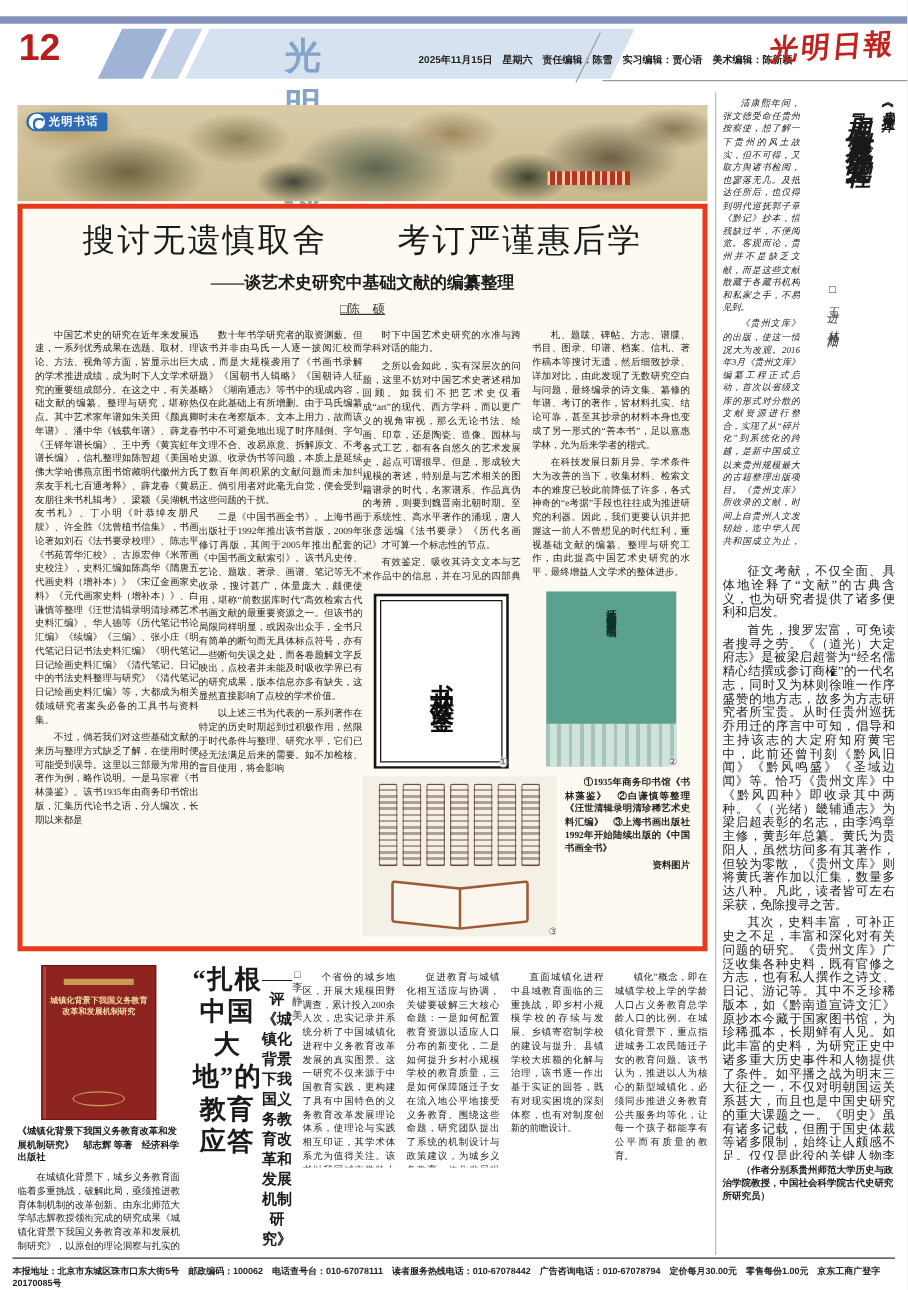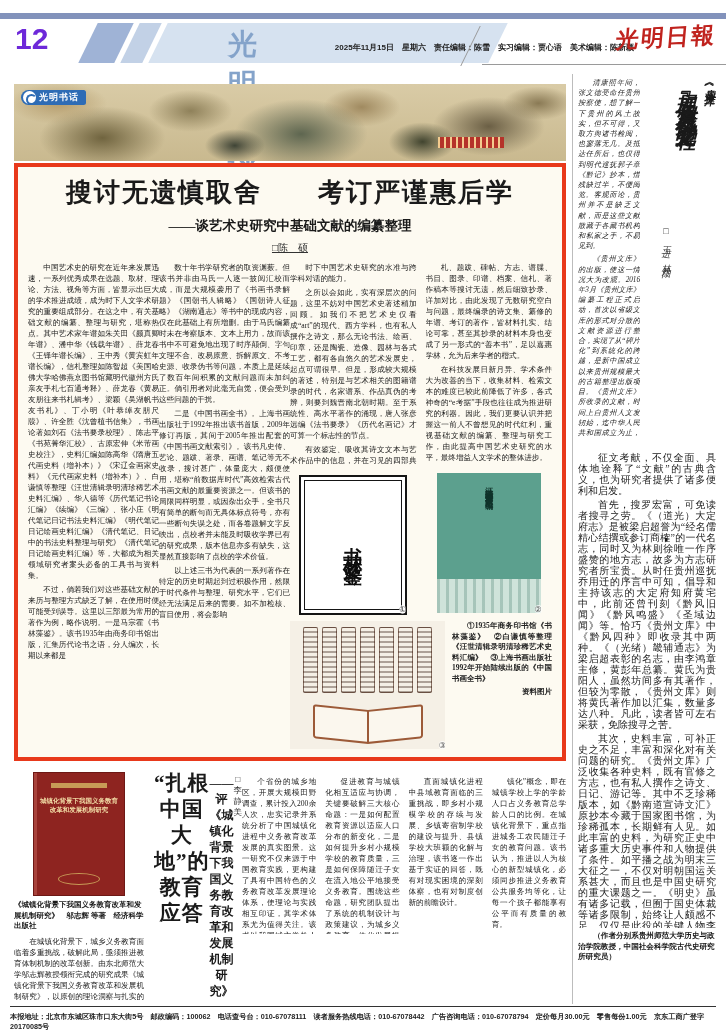--- a/index.html
+++ b/index.html
@@ -5,21 +5,21 @@
   html,body{margin:0;padding:0;background:#e8e8e8;}
   #page{position:relative;width:726px;height:1032px;background:#ffffff;overflow:hidden;
         font-family:"Liberation Serif",serif;color:#1a1a1a;}
   [data-interactable]{cursor:default;}
   p{margin:0 0 3px 0;text-indent:2em;}
   .justify{text-align:justify;text-justify:inter-ideograph;}
 
   
   .topbar{position:absolute;left:0;top:13px;width:726px;height:6px;background:#8292bb;}
   .pageno{position:absolute;left:15px;top:22px;font-family:"Liberation Sans",sans-serif;
-          font-size:30px;font-weight:bold;color:#6d28d9;}
+          font-size:30px;font-weight:bold;color:#b91c1c;}
   .band-wrap{position:absolute;left:60px;top:23px;height:40px;}
   .band{position:absolute;top:0;height:40px;transform:skewX(-26deg);}
   .b1{left:28px;width:36px;background:#9fb3d6;}
   .b2{left:70px;width:22px;background:#c2d1e6;}
   .b3{left:98px;width:340px;background:#d6e2f0;}
   .band-title{position:absolute;left:168px;top:2px;font-family:"Liberation Sans",sans-serif;
           font-size:29px;font-weight:bold;letter-spacing:9px;color:#84a3ca;}
   .dateline{position:absolute;right:92px;top:42px;font-family:"Liberation Sans",sans-serif;
           font-size:8px;font-weight:bold;color:#222;}
   .masthead{position:absolute;right:10px;top:22px;color:#c0231e;font-size:23px;font-weight:bold;
@@ -46,21 +46,21 @@
   .badge-circle{width:13px;height:13px;border-radius:50%;background:#ffffff;position:relative;}
   .badge-circle::after{content:"";position:absolute;left:3px;top:3px;width:7px;height:7px;
       border:2px solid #2e6cb5;border-right-color:transparent;border-radius:50%;}
   .badge-text{color:#fff;font-family:"Liberation Sans",sans-serif;font-size:9px;font-weight:bold;letter-spacing:1px;}
   .banner-seal{position:absolute;right:62px;bottom:13px;width:66px;height:11px;background:#b5332a;
       background-image:repeating-linear-gradient(90deg,rgba(255,230,160,.85) 0 2px,rgba(0,0,0,0) 2px 6px);}
 
   
   .redbox{position:absolute;left:14px;top:163px;width:552px;height:598px;box-sizing:border-box;
       border:4px solid #e8391b;background:#fdfaf1;padding:6px 10px;}
-  .m-title{text-align:center;font-size:26px;line-height:32px;font-weight:700;letter-spacing:2px;margin-top:4px;}
+  .m-title{text-align:center;font-size:26px;line-height:32px;font-weight:400;letter-spacing:2px;margin-top:4px;}
   .m-sub{text-align:center;font-size:13.5px;line-height:18px;font-weight:bold;margin-top:8px;}
   .m-author{text-align:center;font-size:10px;line-height:12px;margin-top:7px;color:#333;text-decoration:underline;}
   .mcols{display:flex;gap:0;margin-top:8px;height:492px;overflow:hidden;}
   .mcol{flex:1;font-size:7.6px;line-height:11px;overflow:hidden;}
   .mright{flex:2;display:flex;flex-direction:column;}
   .mrow1{display:flex;gap:9px;height:205px;overflow:hidden;}
   .mrow1 .mcol{height:205px;}
   .mrow2{display:flex;gap:9px;height:142px;margin-top:6px;}
   .mrow3{display:flex;gap:7px;height:128px;margin-top:6px;}
   .authnote{font-weight:bold;}
@@ -155,21 +155,21 @@
         </div>
       <div class="mcol justify" data-interactable="false">
           <p data-interactable="false">数十年书学研究者的取资渊薮。但该书并非由马氏一人逐一披阅汇校而成，而是大规模袭用了《书画书录解题》《国朝书人辑略》《国朝诗人征略》《湖南通志》等书中的现成内容，仅在此基础上有所增删。由于马氏编纂时未在考察版本、文本上用力，故而该书中不可避免地出现了时序颠倒、字句文理不合、改易原意、拆解原文、不考史源、收录伪书等问题，本质上是延续了数百年间积累的文献问题而未加纠正。倘引用者对此毫无自觉，便会受到这些问题的干扰。</p>
           <p data-interactable="false">二是《中国书画全书》。上海书画出版社于1992年推出该书首版，2009年修订再版，其间于2005年推出配套的《中国书画文献索引》。该书凡史传、艺论、题跋、著录、画谱、笔记等无不收录，搜讨甚广，体量庞大，颇便使用，堪称“前数据库时代”高效检索古代书画文献的最重要资源之一。但该书的局限同样明显，或因杂出众手，全书只有简单的断句而无具体标点符号，亦有一些断句失误之处，而各卷题解文字反映出，点校者并未能及时吸收学界已有的研究成果，版本信息亦多有缺失，这显然直接影响了点校的学术价值。</p>
           <p data-interactable="false">以上述三书为代表的一系列著作在特定的历史时期起到过积极作用，然限于时代条件与整理、研究水平，它们已经无法满足后来的需要。如不加检核、盲目使用，将会影响</p>
         </div>
       <div class="mright" data-interactable="false">
         <div class="mrow1">
           <div class="mcol justify" data-interactable="false">
               <p data-interactable="false">时下中国艺术史研究的水准与跨学科对话的能力。</p>
-              <p data-interactable="false">之所以会如此，实有深层次的问题，这里不妨对中国艺术史著述稍加回顾。如我们不把艺术史仅看成“art”的现代、西方学科，也有私人撰作之诗文，那么无论书法、绘画、印章，还是陶瓷、造像、园林与各式工艺，都有各自悠久的艺术发展史，起点可谓很早。但是，形成较大规模的著述，特别是与艺术相关的图籍谱录的时代，名家谱系、作品真伪的考辨，则要到魏晋南北朝时期。至于系统性、高水平著作的涌现，唐人张彦远编《法书要录》《历代名画记》才可算一个标志性的节点。</p>
+              <p data-interactable="false">之所以会如此，实有深层次的问题，这里不妨对中国艺术史著述稍加回顾。如我们不把艺术史仅看成“art”的现代、西方学科，而以更广义的视角审视，那么无论书法、绘画、印章，还是陶瓷、造像、园林与各式工艺，都有各自悠久的艺术发展史，起点可谓很早。但是，形成较大规模的著述，特别是与艺术相关的图籍谱录的时代，名家谱系、作品真伪的考辨，则要到魏晋南北朝时期。至于系统性、高水平著作的涌现，唐人张彦远编《法书要录》《历代名画记》才可算一个标志性的节点。</p>
               <p data-interactable="false">有效鉴定、吸收其诗文文本与艺术作品中的信息，并在习见的四部典籍之外，利用各种刊本、稿本材料，还原其人、其时代的面貌。整理与考释信</p>
             </div>
           <div class="mcol justify" data-interactable="false">
             <div>
                 <p data-interactable="false">札、题跋、碑帖、方志、谱牒、书目、图录、印谱、档案、信札、著作稿本等搜讨无遗，然后细致抄录、详加对比，由此发现了无数研究空白与问题，最终编录的诗文集、纂修的年谱、考订的著作，皆材料扎实、结论可靠，甚至其抄录的材料本身也变成了另一形式的“善本书”，足以嘉惠学林，允为后来学者的楷式。</p>
                 <p data-interactable="false">在科技发展日新月异、学术条件大为改善的当下，收集材料、检索文本的难度已较此前降低了许多，各式神奇的“e考据”手段也往往成为推进研究的利器。因此，我们更要认识并把握这一前人不曾想见的时代红利，重视基础文献的编纂、整理与研究工作，由此提高中国艺术史研究的水平，最终增益人文学术的整体进步。</p>
               </div>
             <p class="authnote" data-interactable="false">（作者系山东大学文艺美学研究中心副教授）</p>
           </div>
         </div>

